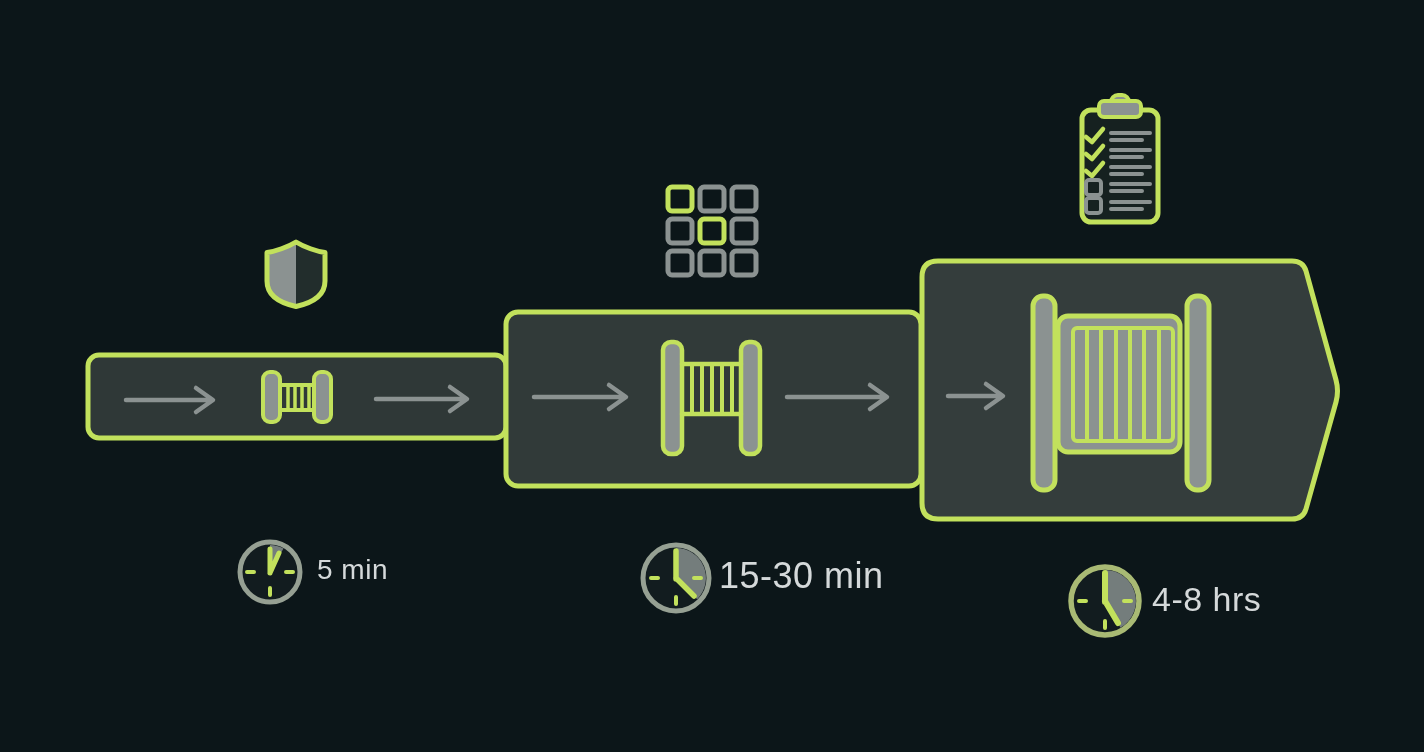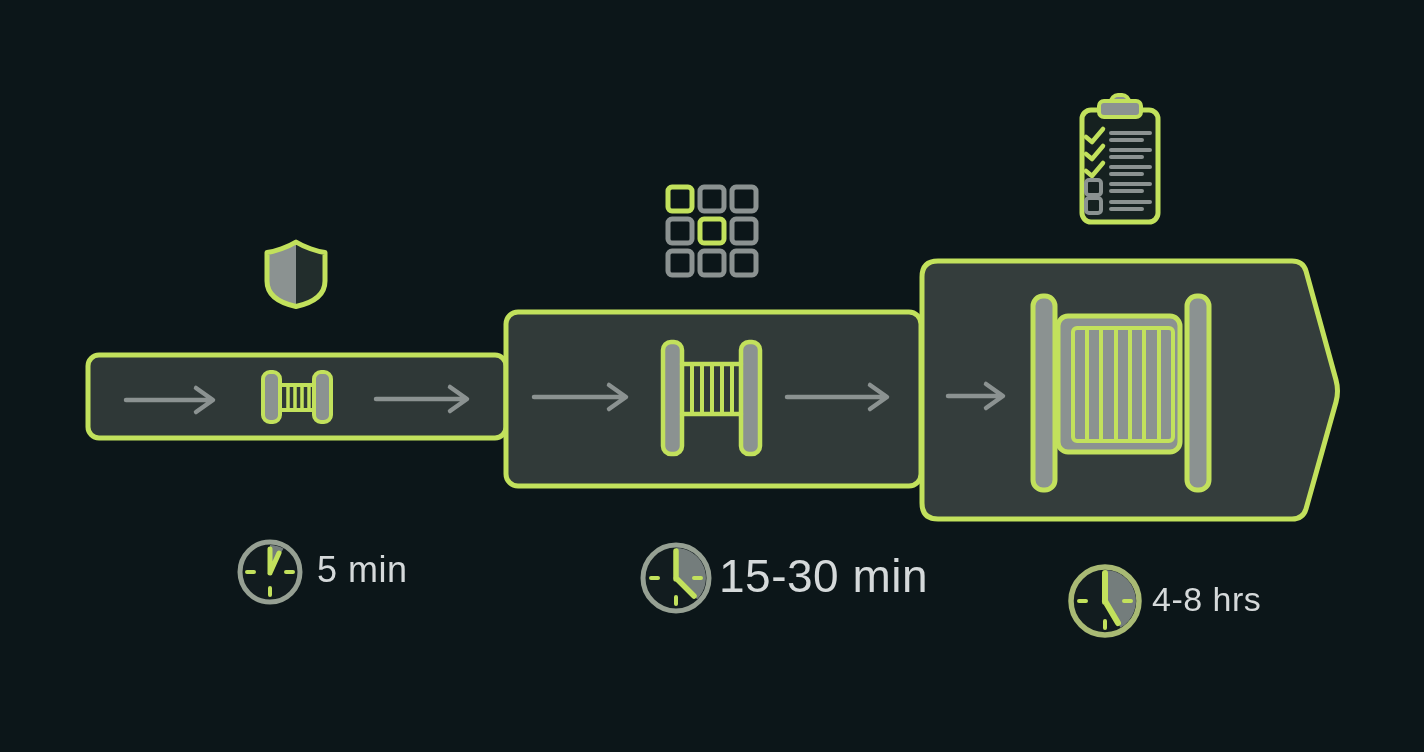--- a/index.html
+++ b/index.html
@@ -10,22 +10,22 @@
   }
   #canvas{position:absolute;left:0;top:0;}
   .duration-label{
     position:absolute;
     color:var(--label_text,#d5d9da);
     transform:translateY(-52%);
     letter-spacing:0.5px;
     white-space:nowrap;
     font-weight:400;
   }
-  #label-1{left:317px;top:571px;font-size:36px;}
-  #label-2{left:719px;top:577px;font-size:46px;}
+  #label-1{left:317px;top:571px;font-size:28px;}
+  #label-2{left:719px;top:577px;font-size:36px;}
   #label-3{left:1152px;top:600px;font-size:34px;}
 
   
   .stage{stroke:var(--accent,#c2e15c);stroke-width:5;}
   .fill-1{fill:var(--stage_fill,#2f3837);}
   .fill-2{fill:#313a39;}
   .fill-3{fill:var(--stage_fill_large,#343d3c);}
   .arrow{stroke:var(--muted_gray,#8b9291);stroke-width:4.5;fill:none;
          stroke-linecap:round;stroke-linejoin:round;}
   .cap{fill:var(--muted_gray,#8b9291);stroke:var(--accent,#c2e15c);}

